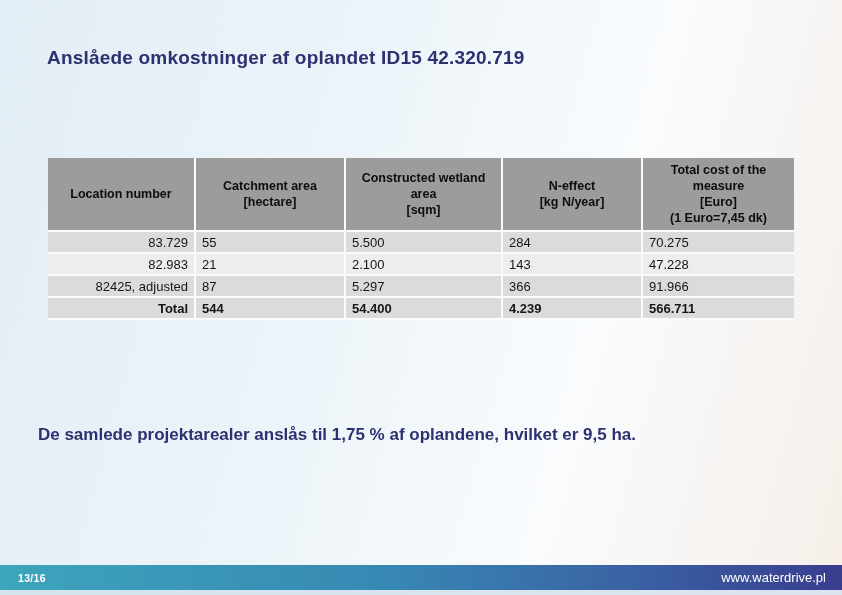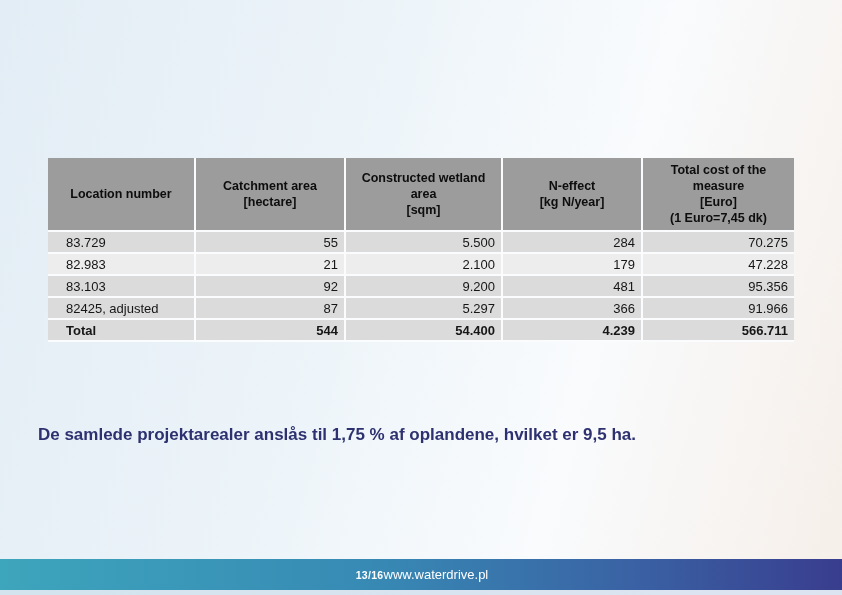--- a/index.html
+++ b/index.html
@@ -51,24 +51,24 @@
     color: #0d0d0d;
     text-align: center;
     vertical-align: middle;
     white-space: pre-line;
     padding: 2px 4px;
   }
 
   .cost-table tbody td {
     height: 22px;
     padding: 1px 6px;
-    text-align: right;
+    text-align: left;
     vertical-align: middle;
   }
-  .cost-table tbody td.col-loc { text-align: left; padding-left: 18px; }
+  .cost-table tbody td.col-loc { text-align: right; padding-left: 18px; }
   .cost-table tbody tr.odd  td { background: #dbdbdb; }
   .cost-table tbody tr.even td { background: #ededed; }
   .cost-table tbody tr.total td { background: #dbdbdb; font-weight: bold; }
 
   .note {
     position: absolute;
     left: 0;
     top: 421px;
     width: 674px;
     text-align: center;
@@ -76,44 +76,45 @@
     font-weight: bold;
     font-size: 17px;
     line-height: 28px;
   }
 
   .footer-bar {
     position: absolute;
     left: 0;
     bottom: 5px;
     width: 842px;
-    height: 31px;
+    height: 25px;
     background: linear-gradient(90deg, #3da5bc 0%, #3789b4 45%, #3a62a4 75%, #393d8e 100%);
     display: flex;
     align-items: center;
-    justify-content: center;
+    justify-content: space-between;
     padding: 0 16px 0 18px;
     color: #ffffff;
   }
   .footer-strip {
     position: absolute;
     left: 0;
     bottom: 0;
     width: 842px;
     height: 5px;
     background: linear-gradient(90deg, #d3e4ee 0%, #dde4f1 100%);
   }
   .page-num { font-size: 10.5px; font-weight: bold; letter-spacing: 0.3px; }
   .site-url { font-size: 13px; }
 </style>
 </head>
 <body>
 
 <div class="slide">
 
+  <div class="title">Anslåede omkostninger af oplandet ID15 42.320.719</div>
 
   <table class="cost-table">
     <colgroup>
       <col style="width:148px">
         <col style="width:150px">
         <col style="width:157px">
         <col style="width:140px">
         <col style="width:151px">
     </colgroup>
     <thead>
@@ -137,29 +138,22 @@
         <td class="col-loc">83.729</td>
         <td>55</td>
         <td>5.500</td>
         <td>284</td>
         <td>70.275</td>
       </tr>
       <tr class="even">
         <td class="col-loc">82.983</td>
         <td>21</td>
         <td>2.100</td>
-        <td>179</td>
+        <td>143</td>
         <td>47.228</td>
-      </tr>
-      <tr class="odd">
-        <td class="col-loc">83.103</td>
-        <td>92</td>
-        <td>9.200</td>
-        <td>481</td>
-        <td>95.356</td>
       </tr>
       <tr class="odd">
         <td class="col-loc">82425, adjusted</td>
         <td>87</td>
         <td>5.297</td>
         <td>366</td>
         <td>91.966</td>
       </tr>
       <tr class="total">
         <td class="col-loc">Total</td>

